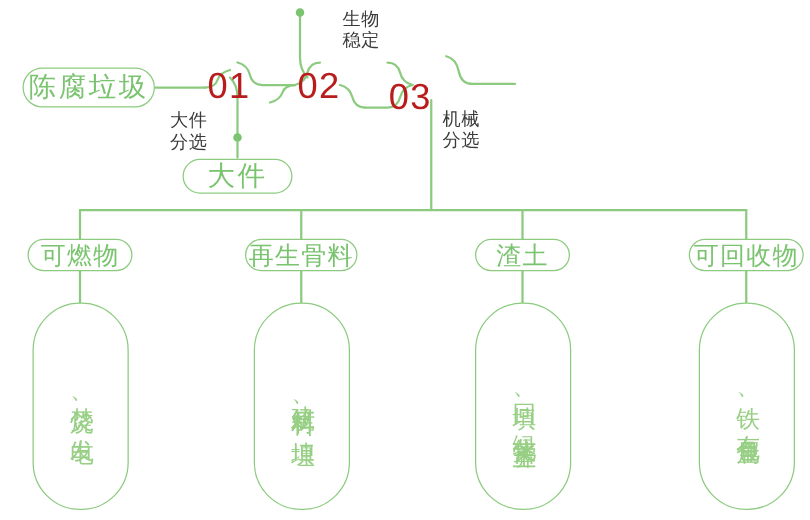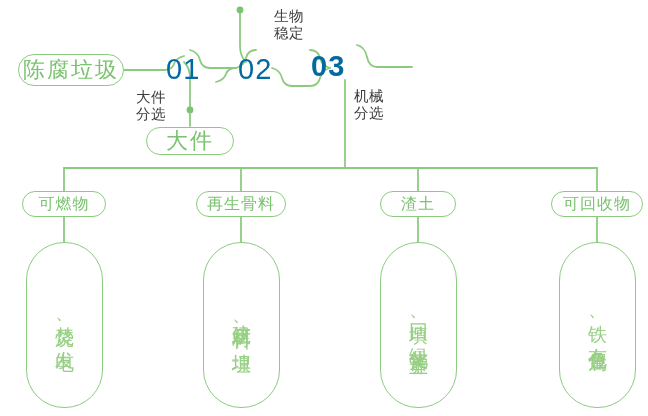--- a/index.html
+++ b/index.html
@@ -15,35 +15,35 @@
     color:#3b3b3b;
     font-size:14.5px;
     line-height:17px;
     letter-spacing:.5px;
     white-space:pre;
     font-family:"Liberation Sans","DejaVu Sans",sans-serif;
   }
 
   .stepnum{
     position:absolute;
-    color:#0369a1;
+    color:#b91c1c;
     font-size:29px;
     line-height:29px;
     letter-spacing:1px;
     font-family:"Liberation Sans","DejaVu Sans",sans-serif;
   }
 
   .pill{
     position:absolute;
     display:flex;align-items:center;justify-content:center;
     border:1.6px solid #8ccb7f;
     border-radius:999px;
     color:#7ac36f;
     background:#fff;
-    font-size:16px;
+    font-size:20px;
     letter-spacing:1px;
     box-sizing:border-box;
     white-space:nowrap;
   }
   .pill.big{font-size:22px;letter-spacing:2px;}
 
   .vbox{
     position:absolute;
     border:1.6px solid #8ccb7f;
     border-radius:38px;
@@ -112,21 +112,21 @@
       <path d="M597,217 L597,242"></path>
     </g>
   </svg>
 
   <div class="pill big" style="left:18px;top:54px;width:106px;height:32px;">
     <span>陈腐垃圾</span>
   </div>
 
   <div class="stepnum" style="left:166px;top:55px;">01</div>
   <div class="stepnum" style="left:238px;top:55px;">02</div>
-  <div class="stepnum" style="left:311px;top:52px;font-weight:bold;">03</div>
+  <div class="stepnum" style="left:311px;top:64px;">03</div>
 
   <div class="lbl" style="left:136px;top:89px;text-align:center;">大件
 分选</div>
   <div class="lbl" style="left:274px;top:8px;text-align:left;">生物
 稳定</div>
   <div class="lbl" style="left:354px;top:88px;text-align:center;">机械
 分选</div>
 
   <div class="pill big" style="left:146px;top:127px;width:88px;height:28px;">
     <span>大件</span>

